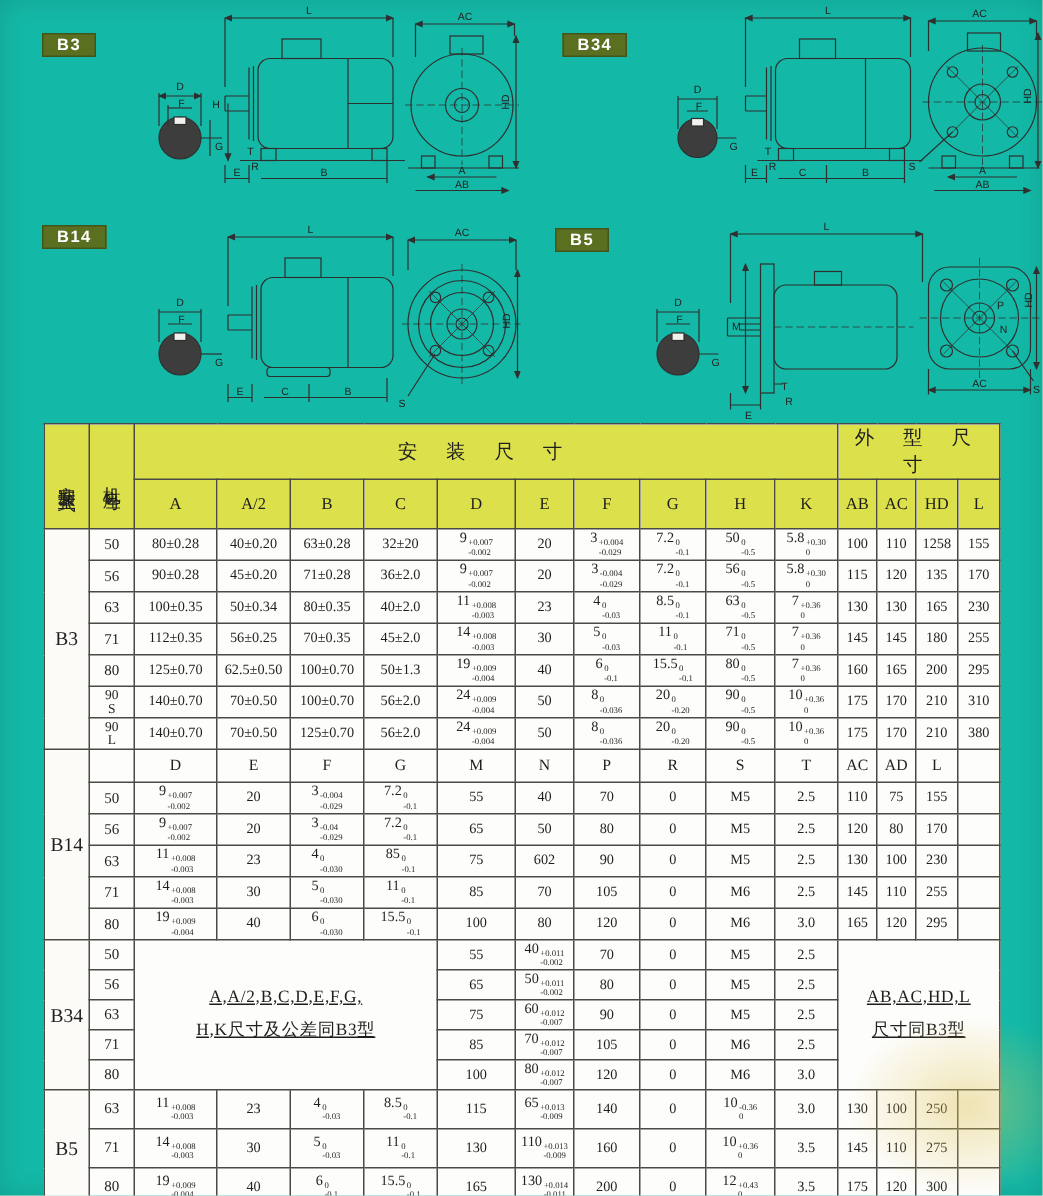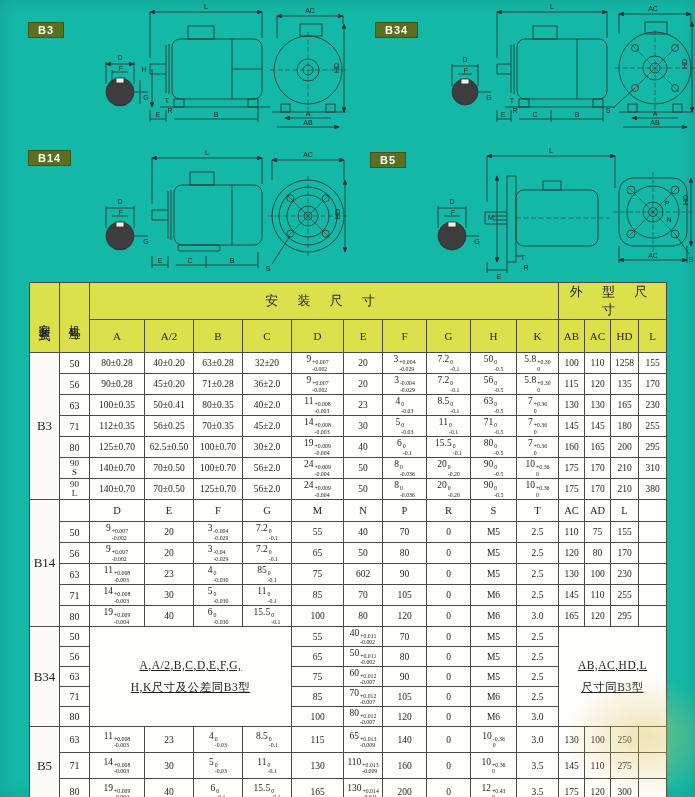--- a/index.html
+++ b/index.html
@@ -388,21 +388,21 @@
               <span>0</span>
             </span></td>
           <td>115</td>
           <td>120</td>
           <td>135</td>
           <td>170</td>
         </tr>
         <tr class="r-b3">
           <td class="frame">63</td>
           <td>100±0.35</td>
-          <td>50±0.41</td>
+          <td>50±0.34</td>
           <td>80±0.35</td>
           <td>40±2.0</td>
           <td><span class="tv">11</span><span class="tol">
               <span>+0.008</span>
               <span>-0.003</span>
             </span></td>
           <td>23</td>
           <td><span class="tv">4</span><span class="tol">
               <span>0</span>
               <span>-0.03</span>
@@ -454,21 +454,21 @@
           <td>145</td>
           <td>145</td>
           <td>180</td>
           <td>255</td>
         </tr>
         <tr class="r-b3">
           <td class="frame">80</td>
           <td>125±0.70</td>
           <td>62.5±0.50</td>
           <td>100±0.70</td>
-          <td>30±2.0</td>
+          <td>50±1.3</td>
           <td><span class="tv">19</span><span class="tol">
               <span>+0.009</span>
               <span>-0.004</span>
             </span></td>
           <td>40</td>
           <td><span class="tv">6</span><span class="tol">
               <span>0</span>
               <span>-0.1</span>
             </span></td>
           <td><span class="tv">15.5</span><span class="tol">

